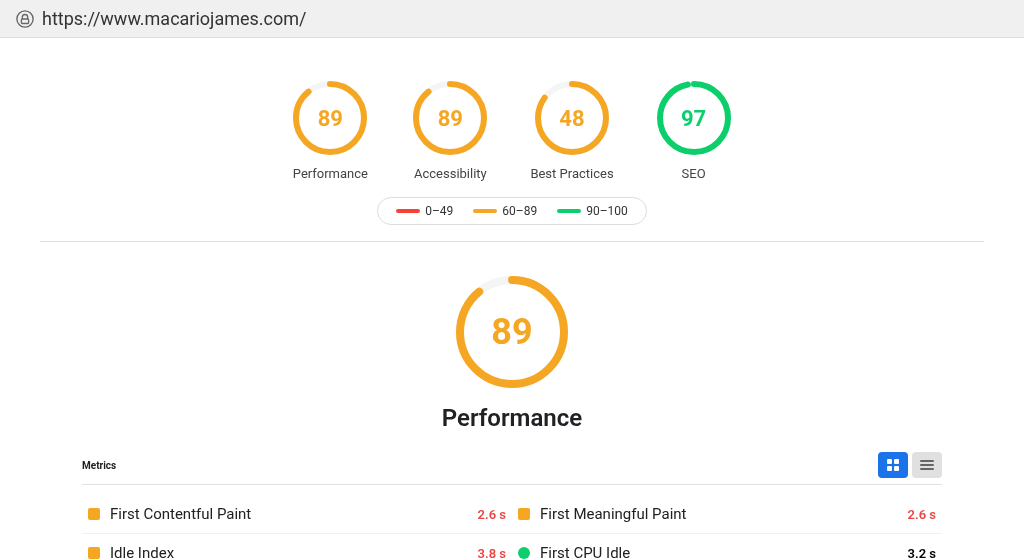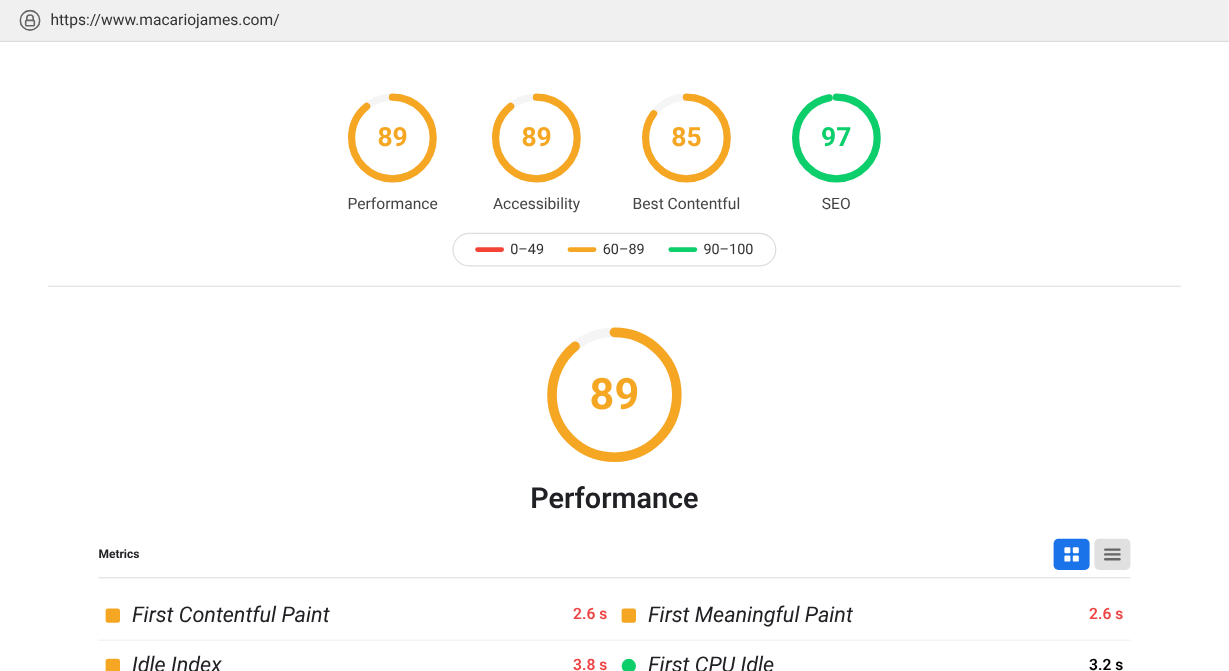--- a/index.html
+++ b/index.html
@@ -16,21 +16,21 @@
       display: flex;
       align-items: center;
       gap: 8px;
     }
     .browser-icon {
       width: 18px;
       height: 18px;
       color: #666;
     }
     .url-bar {
-      font-size: 13px;
+      font-size: 18px;
       color: #333;
     }
     .main-content {
       background: #fff;
       padding: 20px 40px 30px;
     }
     
     .scores-section {
       display: flex;
       flex-direction: column;
@@ -191,24 +191,23 @@
       margin-right: 10px;
       flex-shrink: 0;
     }
     .metric-dot.square {
       border-radius: 2px;
     }
     .metric-dot.circle {
       border-radius: 50%;
     }
     .metric-name {
-      font-size: 18px;
+      font-size: 15px;
       color: #202124;
       flex: 1;
-      font-style: italic;
     }
     .metric-value {
       font-size: 13px;
       font-weight: 600;
       margin-left: 8px;
     }
     .orange { color: #ef4444; }
     .green { color: #000000; }
   </style>
 </head>
@@ -246,23 +245,23 @@
       <div class="score-number" style="color:#f5a623;">89</div>
     </div>
     <div class="score-label">Accessibility</div>
   </div>
         <div class="score-item">
     <div class="score-circle">
       <svg viewBox="0 0 80 80">
         <circle class="circle-bg" cx="40" cy="40" r="34" fill="none" stroke="#f0f0f0" stroke-width="6"></circle>
         <circle cx="40" cy="40" r="34" fill="none" stroke="#f5a623" stroke-width="6" stroke-linecap="round" stroke-dasharray="181.6 32.0"></circle>
       </svg>
-      <div class="score-number" style="color:#f5a623;">85</div>
-    </div>
-    <div class="score-label">Best Contentful</div>
+      <div class="score-number" style="color:#f5a623;">48</div>
+    </div>
+    <div class="score-label">Best Practices</div>
   </div>
         <div class="score-item">
     <div class="score-circle">
       <svg viewBox="0 0 80 80">
         <circle class="circle-bg" cx="40" cy="40" r="34" fill="none" stroke="#f0f0f0" stroke-width="6"></circle>
         <circle cx="40" cy="40" r="34" fill="none" stroke="#0cce6b" stroke-width="6" stroke-linecap="round" stroke-dasharray="207.2 6.4"></circle>
       </svg>
       <div class="score-number" style="color:#0cce6b;text-align:center;">97</div>
     </div>
     <div class="score-label">SEO</div>

